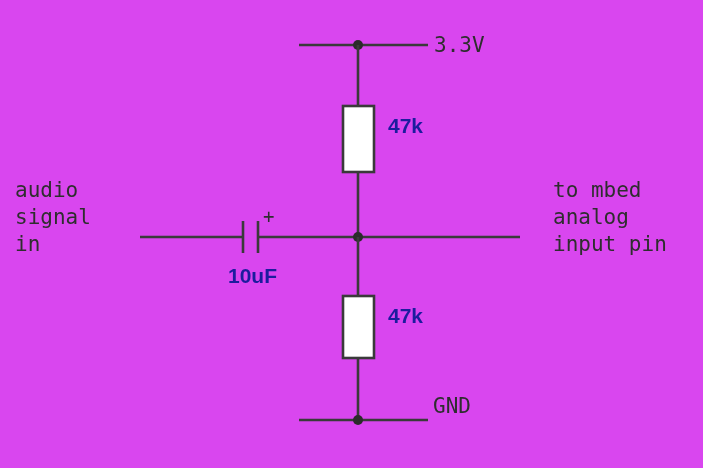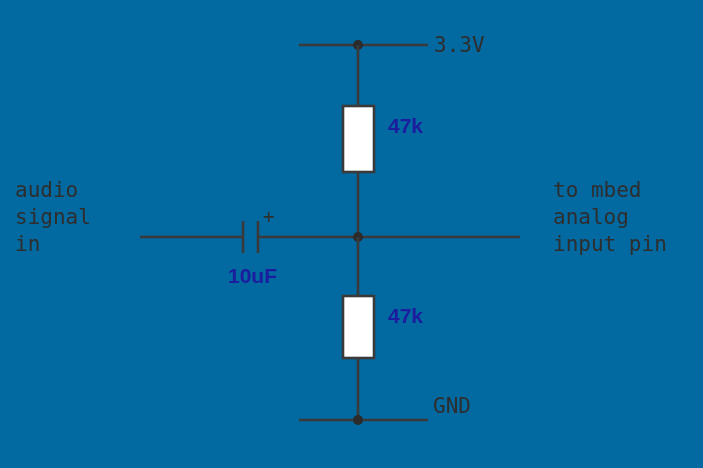--- a/index.html
+++ b/index.html
@@ -4,21 +4,21 @@
 <style>
   html, body {
     margin: 0;
     padding: 0;
     background: #ffffff;
   }
   #stage {
     position: relative;
     width: 703px;
     height: 468px;
-    background: #0369a1;
+    background: #d946ef;
     overflow: hidden;
   }
   svg { display: block; }
   .wire {
     stroke: #3a3a3a;
     stroke-width: 2.6;
     fill: none;
     stroke-linecap: butt;
   }
   .node {

